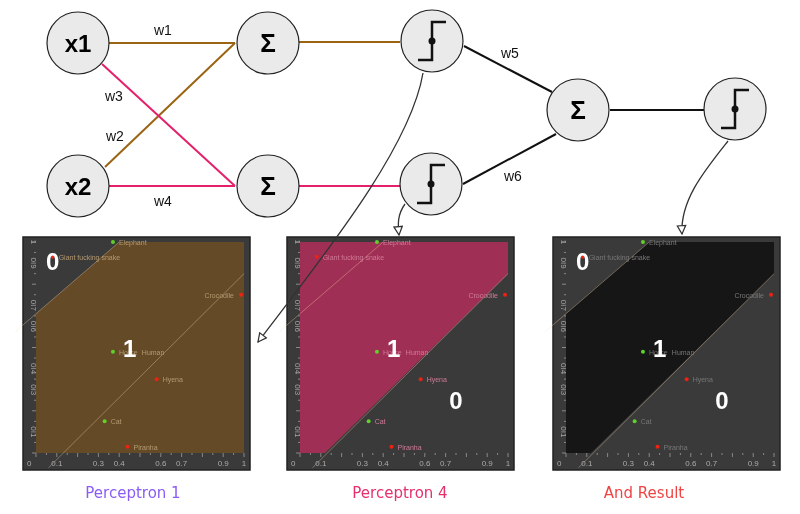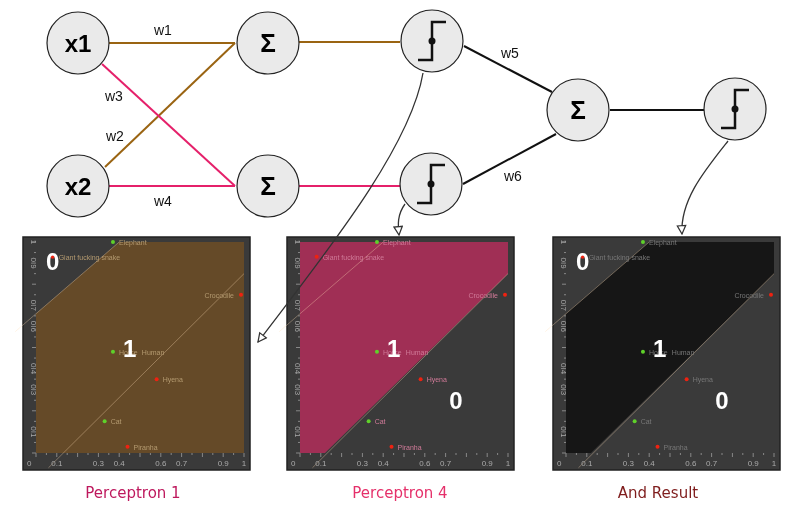--- a/index.html
+++ b/index.html
@@ -330,15 +330,15 @@
       <text x="582.64" y="269.99" font-size="24" font-weight="bold" fill="#ffffff" text-anchor="middle">0</text>
       <text x="659.6" y="356.5" font-size="24" font-weight="bold" fill="#ffffff" text-anchor="middle">1</text>
       <text x="722" y="409.25" font-size="24" font-weight="bold" fill="#ffffff" text-anchor="middle">0</text>
     </g>
 
   <path d="M423,73 C410,150 320,260 258,342" fill="none" stroke="#333" stroke-width="1.3" marker-end="url(#arrowOpen)"></path>
   <path d="M405,204 C397,215 398,225 399,235" fill="none" stroke="#333" stroke-width="1.3" marker-end="url(#arrowOpen)"></path>
   <path d="M728,141 C705,170 680,200 682,234" fill="none" stroke="#333" stroke-width="1.3" marker-end="url(#arrowOpen)"></path>
 </svg>
 
-<div class="cap" style="left:33px;color:#be185d">Perceptron 1</div>
+<div class="cap" style="left:33px;color:#8b5cf6">Perceptron 1</div>
 <div class="cap" style="left:300px;color:#e5306a">Perceptron 4</div>
-<div class="cap" style="left:558px;color:#7f1d1d">And Result</div>
+<div class="cap" style="left:544px;color:#ef4444">And Result</div>
 
 </body></html>

